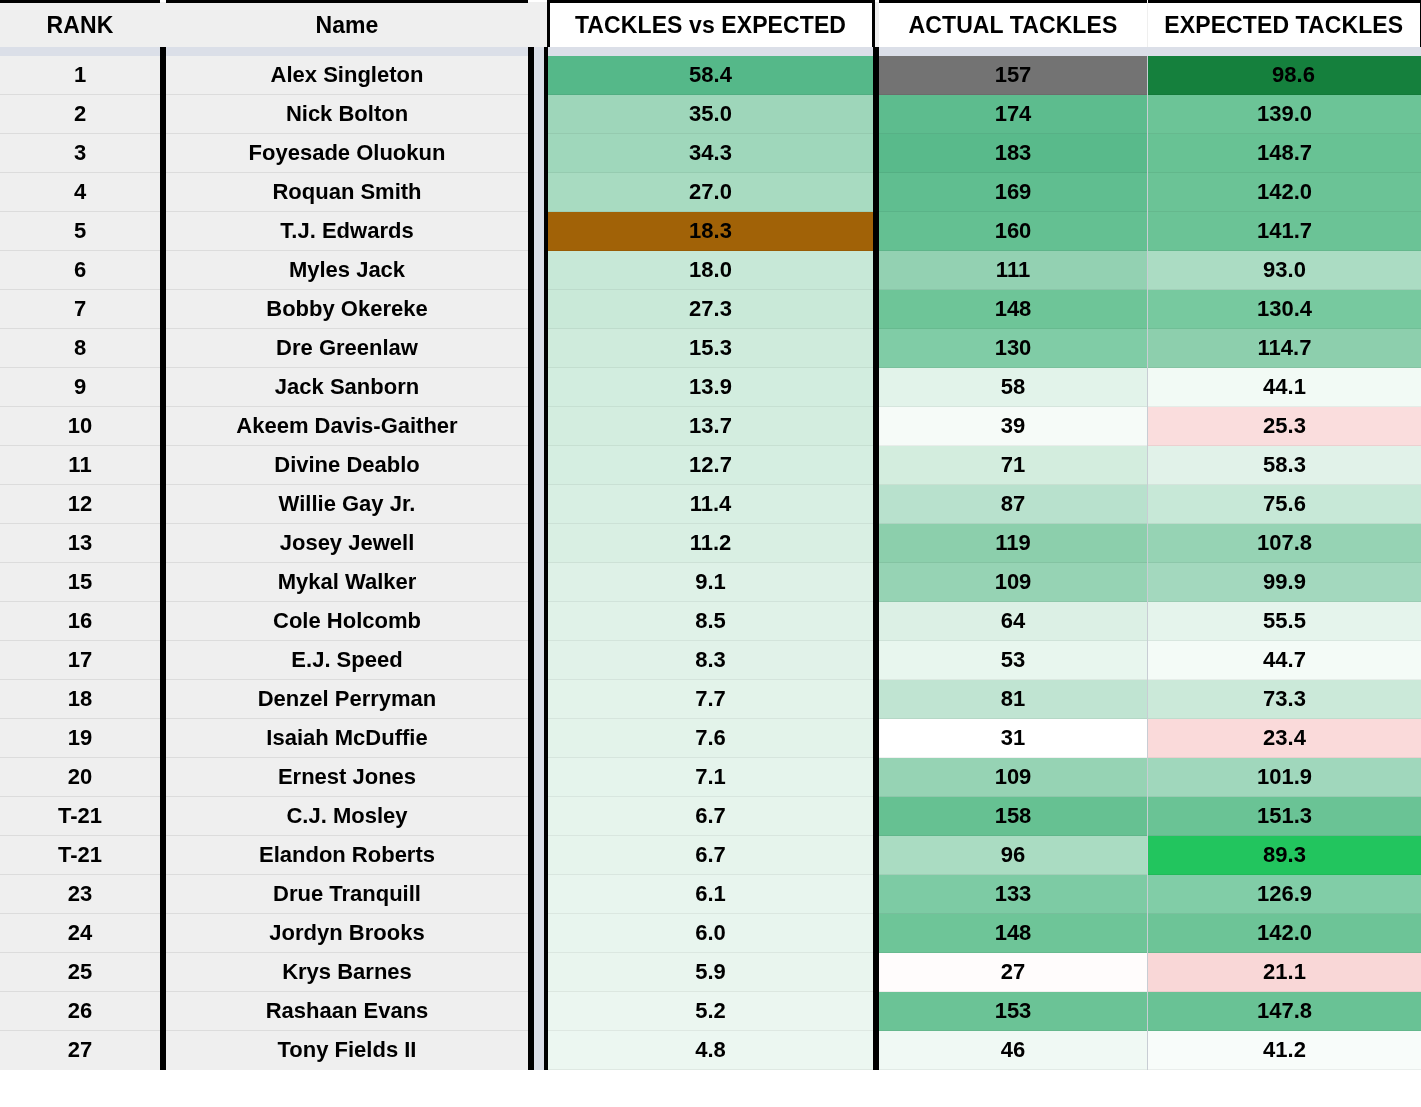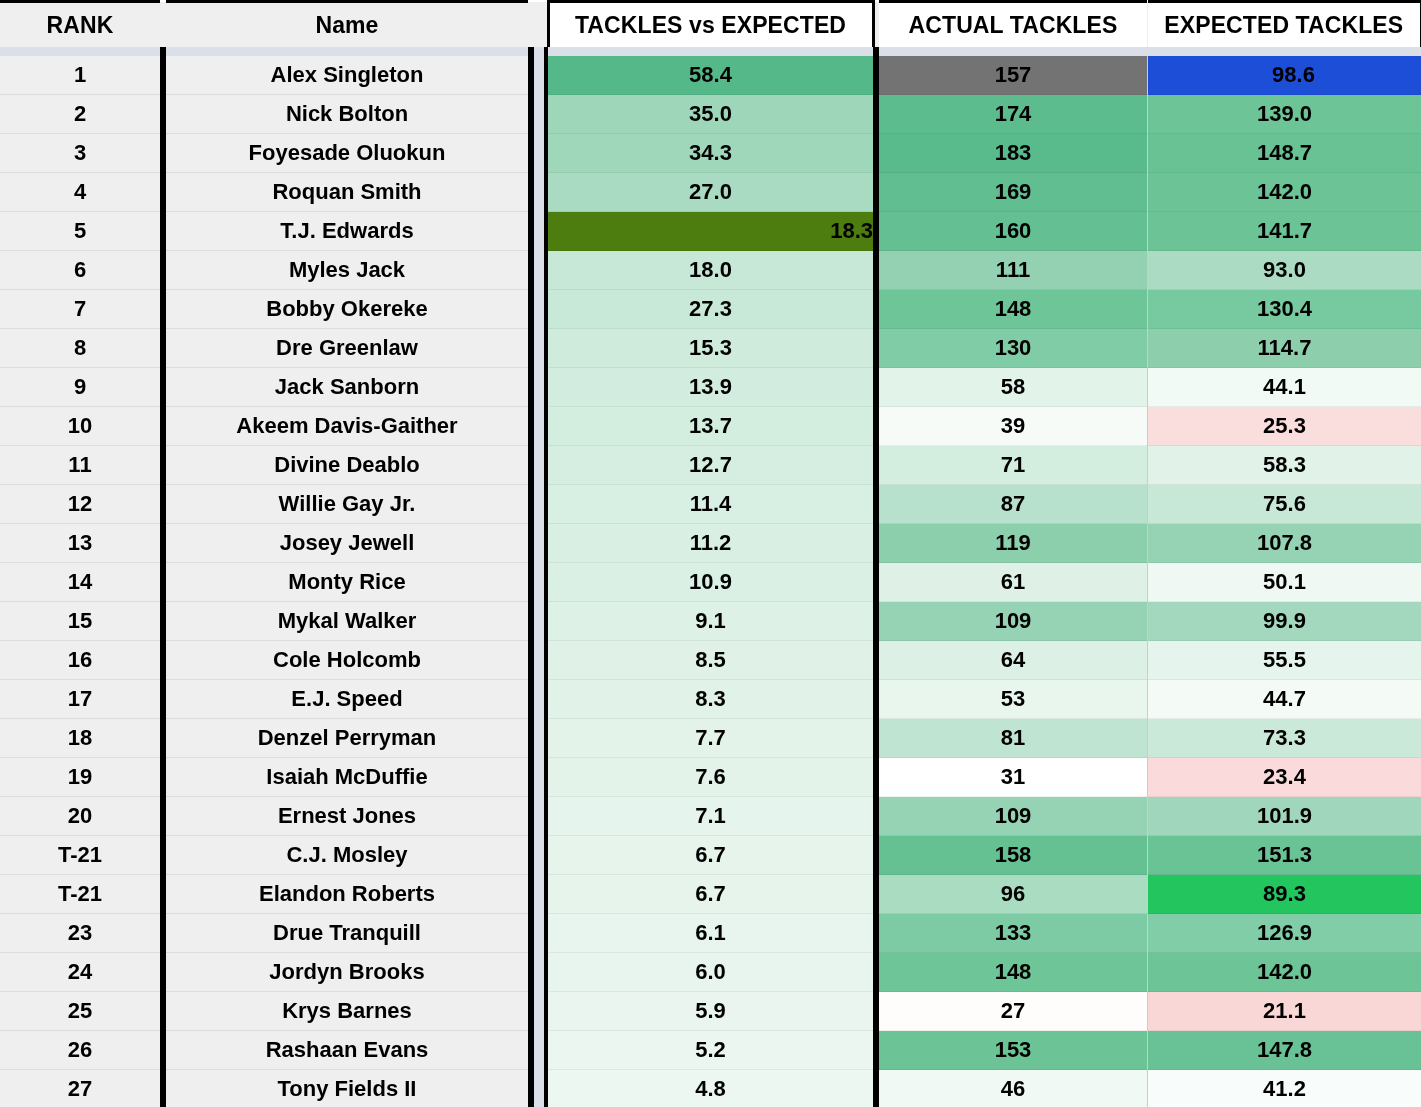--- a/index.html
+++ b/index.html
@@ -158,21 +158,21 @@
           <td class="cell-rank">1</td>
           <td class="rule-black"></td>
           <td class="cell-name">Alex Singleton</td>
           <td class="rule-black"></td>
           <td class="rule-gap"></td>
           <td class="rule-black"></td>
           <td class="cell-val cell-tve" style="background: rgb(85, 184, 137);">58.4</td>
           <td class="rule-black"></td>
           <td class="cell-val" style="background: #737373;">157</td>
           <td class="rule-thin"></td>
-          <td class="cell-val" style="background: #1d4ed8; padding-left: 18px;">98.6</td>
+          <td class="cell-val" style="background: #15803d; padding-left: 18px;">98.6</td>
         </tr>
         <tr class="row">
           <td class="cell-rank">2</td>
           <td class="rule-black"></td>
           <td class="cell-name">Nick Bolton</td>
           <td class="rule-black"></td>
           <td class="rule-gap"></td>
           <td class="rule-black"></td>
           <td class="cell-val cell-tve" style="background: rgb(158, 214, 186);">35.0</td>
           <td class="rule-black"></td>
@@ -206,21 +206,21 @@
           <td class="rule-thin"></td>
           <td class="cell-val" style="background: rgb(107, 195, 150);">142.0</td>
         </tr>
         <tr class="row">
           <td class="cell-rank">5</td>
           <td class="rule-black"></td>
           <td class="cell-name">T.J. Edwards</td>
           <td class="rule-black"></td>
           <td class="rule-gap"></td>
           <td class="rule-black"></td>
-          <td class="cell-val cell-tve" style="background: #4d7c0f; text-align: right;">18.3</td>
+          <td class="cell-val cell-tve" style="background: #a16207;">18.3</td>
           <td class="rule-black"></td>
           <td class="cell-val" style="background: rgb(100, 192, 146);">160</td>
           <td class="rule-thin"></td>
           <td class="cell-val" style="background: rgb(107, 195, 150);">141.7</td>
         </tr>
         <tr class="row">
           <td class="cell-rank">6</td>
           <td class="rule-black"></td>
           <td class="cell-name">Myles Jack</td>
           <td class="rule-black"></td>
@@ -315,33 +315,20 @@
           <td class="rule-black"></td>
           <td class="cell-name">Josey Jewell</td>
           <td class="rule-black"></td>
           <td class="rule-gap"></td>
           <td class="rule-black"></td>
           <td class="cell-val cell-tve" style="background: rgb(217, 239, 227);">11.2</td>
           <td class="rule-black"></td>
           <td class="cell-val" style="background: rgb(140, 207, 172);">119</td>
           <td class="rule-thin"></td>
           <td class="cell-val" style="background: rgb(150, 211, 180);">107.8</td>
-        </tr>
-        <tr class="row">
-          <td class="cell-rank">14</td>
-          <td class="rule-black"></td>
-          <td class="cell-name">Monty Rice</td>
-          <td class="rule-black"></td>
-          <td class="rule-gap"></td>
-          <td class="rule-black"></td>
-          <td class="cell-val cell-tve" style="background: rgb(218, 240, 228);">10.9</td>
-          <td class="rule-black"></td>
-          <td class="cell-val" style="background: rgb(223, 241, 231);">61</td>
-          <td class="rule-thin"></td>
-          <td class="cell-val" style="background: rgb(239, 248, 243);">50.1</td>
         </tr>
         <tr class="row">
           <td class="cell-rank">15</td>
           <td class="rule-black"></td>
           <td class="cell-name">Mykal Walker</td>
           <td class="rule-black"></td>
           <td class="rule-gap"></td>
           <td class="rule-black"></td>
           <td class="cell-val cell-tve" style="background: rgb(222, 241, 231);">9.1</td>
           <td class="rule-black"></td>

